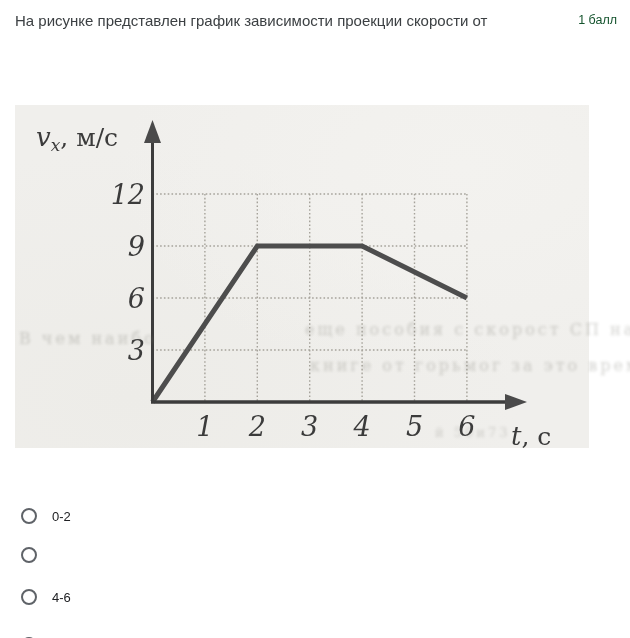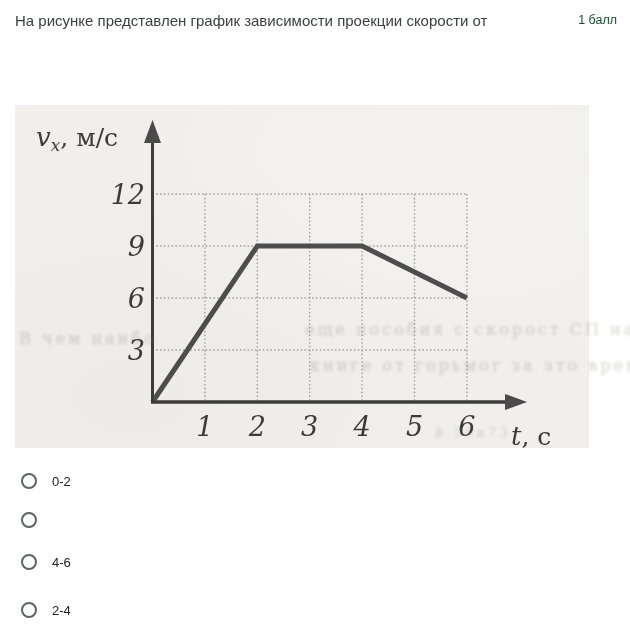--- a/index.html
+++ b/index.html
@@ -32,21 +32,21 @@
             font-size:26px; color:#3b3b3b; white-space:nowrap;margin-top:9px; }
   .tlabel .tmain { font-style:italic; }
   .tlabel .trest { font-size:25px; }
 
   .bleed { position:absolute; font-family:"DejaVu Serif", serif; color:#76756c;
            filter:blur(1.6px); opacity:0.32; letter-spacing:3px; font-size:16px;
            white-space:nowrap; pointer-events:none; }
   .bleed.small { font-size:13px; opacity:0.28; }
 
   
-  .option { position:absolute; left:21px; height:28px; display:flex; align-items:center; cursor:pointer; }
+  .option { position:absolute; left:21px; height:28px; display:flex; align-items:center; cursor:pointer;margin-top:35px; }
   .radio { width:16px; height:16px; border:2px solid #5f6368; border-radius:50%;
            background:transparent; flex:0 0 auto; }
   .option-label { margin-left:15px; font-size:13px; color:#202124; }
 </style>
 </head>
 <body>
 
 <div class="question">
   <div class="q-line">На рисунке представлен график зависимости проекции скорости от</div>
 </div>

